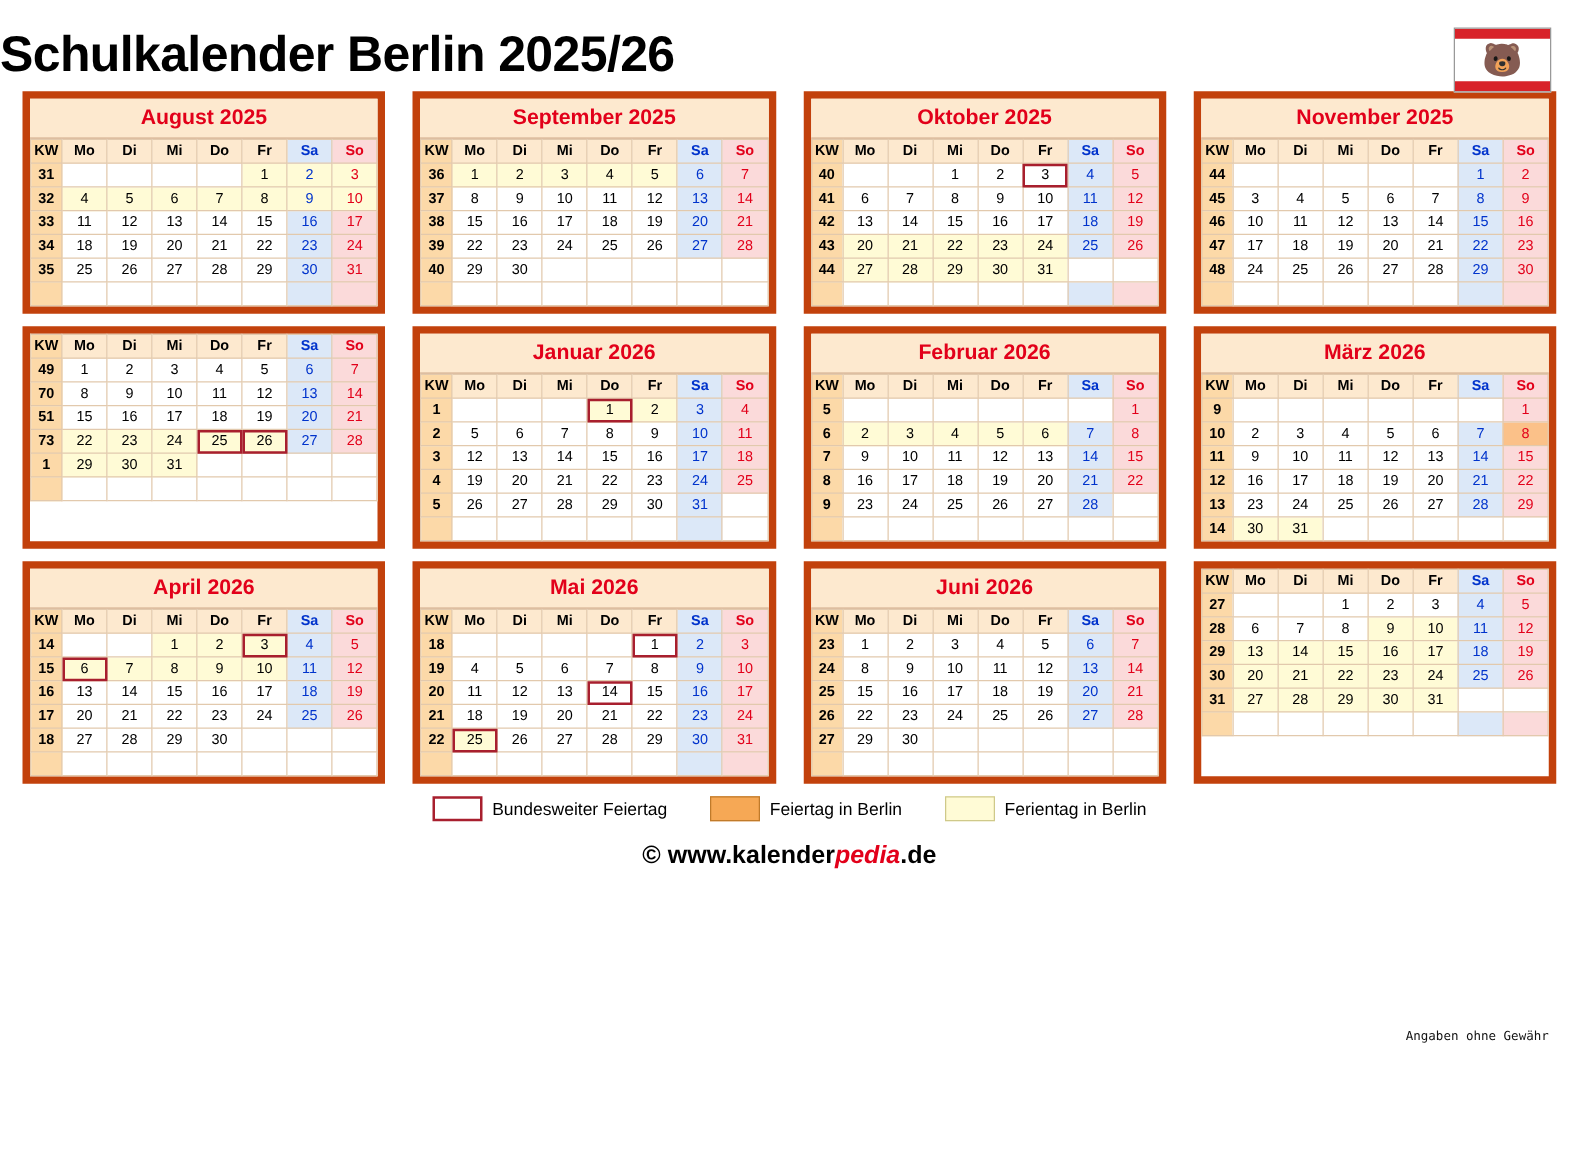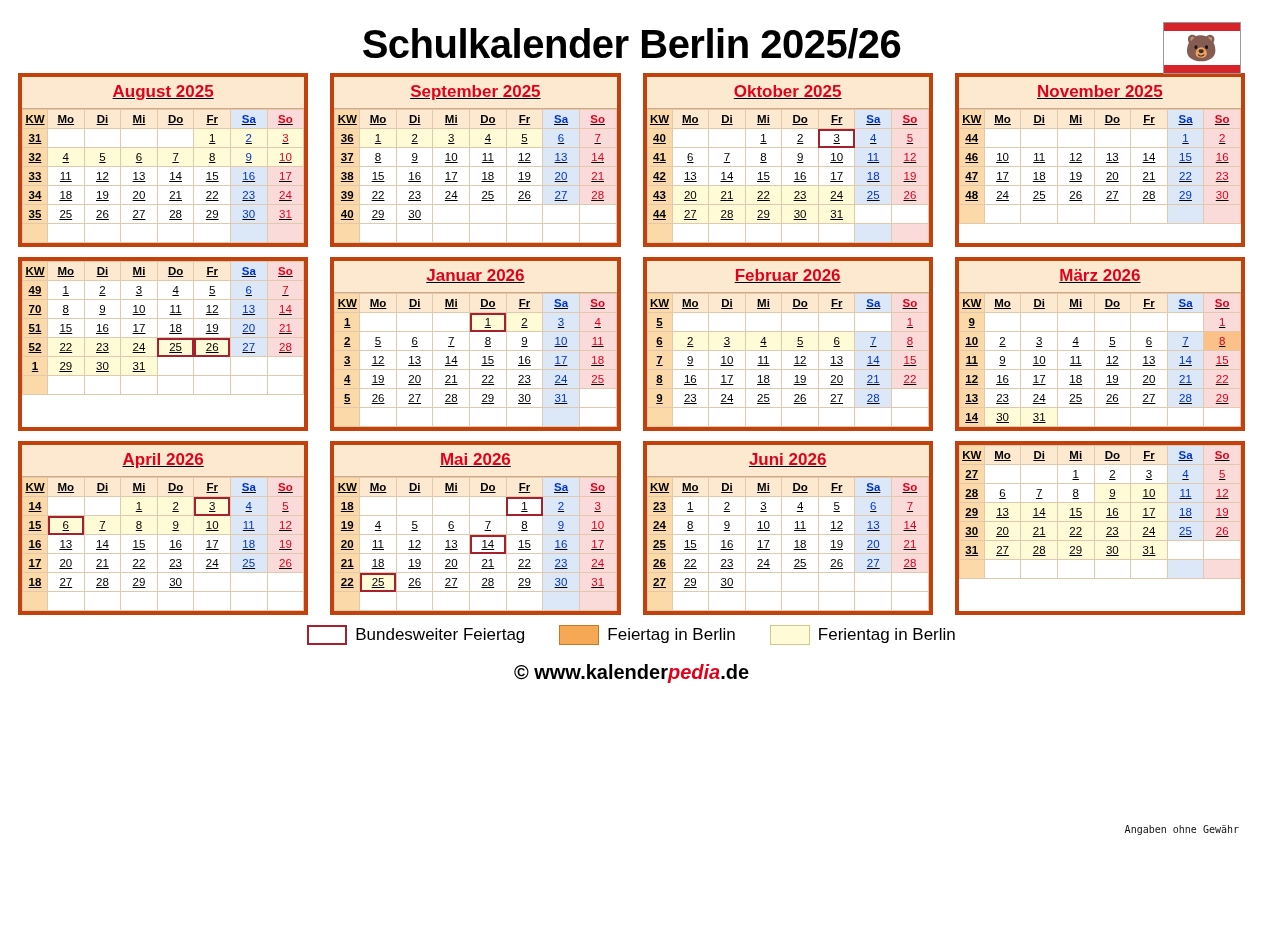--- a/index.html
+++ b/index.html
@@ -6,21 +6,21 @@
   html, body { margin:0; padding:0; }
   body {
     width: 1263px; height: 932px;
     background: #ffffff;
     font-family: "Liberation Sans", sans-serif;
     color: #000;
     position: relative;
     overflow: hidden;
   }
   .title {
-    text-align: center;
+    text-align: left;
     font-size: 40px;
     font-weight: bold;
     letter-spacing: -0.5px;
     padding-top: 22px;
     padding-bottom: 6px;
   }
   .flag {
     position: absolute;
     right: 22px; top: 22px;
     width: 78px; height: 52px;
@@ -43,23 +43,22 @@
   }
 
   .grid {
     padding: 0 18px;
     display: grid;
     grid-template-columns: repeat(4, 1fr);
     column-gap: 22px;
     row-gap: 10px;
   }
   .month {
-    border: 4px solid #c2410c;
+    border: 6px solid #c2410c;
     background: #fff;
-    text-decoration: underline;
   }
   .month-title {
     background: #fde9cf;
     color: #e2001a;
     font-weight: bold;
     font-size: 17px;
     text-align: center;
     padding: 5px 0 6px;
     border-bottom: 1px solid #cfa98a;
   }
@@ -98,21 +97,21 @@
   td.hol { background: #fbc189; }
   td.fed { outline: 2px solid #a81f2e; outline-offset: -2px; }
   td.fed.vac { background:#fffbd6; }
 
   .legend {
     margin-top: 10px;
     display: flex;
     justify-content: center;
     align-items: center;
     gap: 34px;
-    font-size: 17px;
+    font-size: 14px;
   }
   .legend .item { display: flex; align-items: center; gap: 8px; }
   .swatch { width: 40px; height: 20px; border: 1px solid #888; }
   .swatch.fed { border: 2px solid #a81f2e; background: #fff; }
   .swatch.hol { background: #f6a855; border:1px solid #c07a2a;}
   .swatch.vac { background: #fffbd6; border:1px solid #cfc98a;}
 
   .disclaimer {
     position: absolute;
     right: 24px;
@@ -399,20 +398,30 @@
             <td class="kw">44</td>
             <td class="empty"></td>
             <td class="empty"></td>
             <td class="empty"></td>
             <td class="empty"></td>
             <td class="empty"></td>
             <td class="sat">1</td>
             <td class="sun">2</td>
           </tr>
           <tr>
+            <td class="kw">45</td>
+            <td class="">3</td>
+            <td class="">4</td>
+            <td class="">5</td>
+            <td class="">6</td>
+            <td class="">7</td>
+            <td class="sat">8</td>
+            <td class="sun">9</td>
+          </tr>
+          <tr>
             <td class="kw">46</td>
             <td class="">10</td>
             <td class="">11</td>
             <td class="">12</td>
             <td class="">13</td>
             <td class="">14</td>
             <td class="sat">15</td>
             <td class="sun">16</td>
           </tr>
           <tr>
@@ -487,21 +496,21 @@
             <td class="kw">51</td>
             <td class="">15</td>
             <td class="">16</td>
             <td class="">17</td>
             <td class="">18</td>
             <td class="">19</td>
             <td class="sat">20</td>
             <td class="sun">21</td>
           </tr>
           <tr>
-            <td class="kw">52</td>
+            <td class="kw">73</td>
             <td class="vac">22</td>
             <td class="vac">23</td>
             <td class="vac">24</td>
             <td class="fed vac">25</td>
             <td class="fed vac">26</td>
             <td class="sat">27</td>
             <td class="sun">28</td>
           </tr>
           <tr>
             <td class="kw">1</td>

